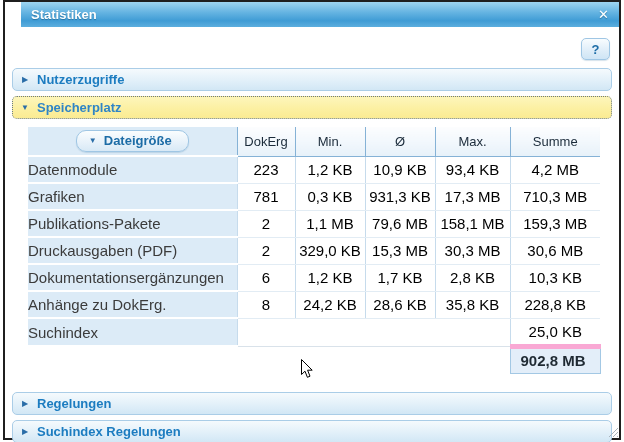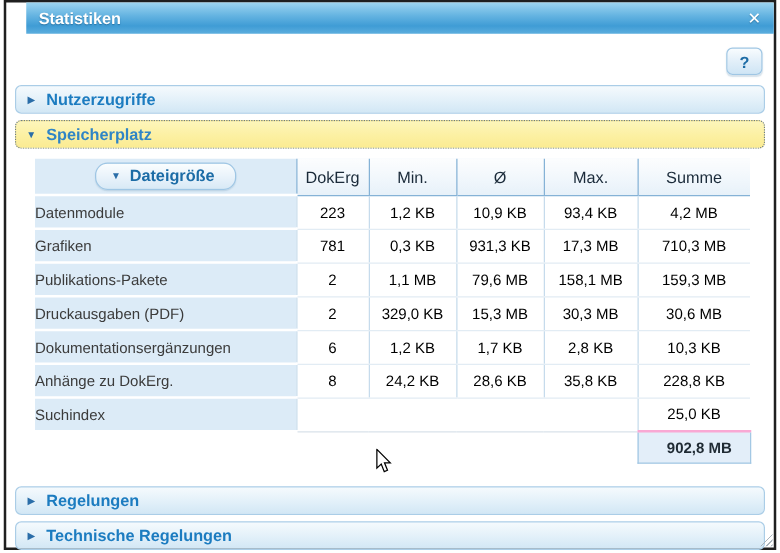--- a/index.html
+++ b/index.html
@@ -76,33 +76,33 @@
   }
   .filter-btn{
     display:inline-flex;align-items:center;gap:7px;
     border:1px solid #9fc6e4;border-radius:10px;
     background:linear-gradient(180deg,#fafdfe 0%,#e8f2fa 55%,#d8e9f6 100%);
     color:#1c6ca6;font-weight:bold;font-size:13px;
     padding:2px 16px 3px 12px;
     box-shadow:0 1px 1px rgba(120,160,190,.3);
   }
   .filter-btn .tri{font-size:8px;color:#2a6da8;}
-  tbody td{height:25px;font-size:12px;}
+  tbody td{height:25px;font-size:15px;}
   td.rowlabel{
     background:#dcebf7;color:#3b3b3b;font-weight:bold;
     padding-left:8px;border-bottom:2px solid #fff;
   }
   td.num{
     background:#fff;color:#000000;text-align:center;padding-right:10px;
     border-left:1px solid #c6dbec;border-bottom:1px solid #e2ecf4;
   }
   tr.suchindex td.merged{
     background:#fff;border-left:1px solid #c6dbec;border-bottom:1px solid #d9e2ea;
   }
-  tr.suchindex td.num{border-bottom:2px solid #f9a8d4;margin-top:24px;}
+  tr.suchindex td.num{border-bottom:5px solid #f9a8d4;margin-top:24px;}
   tr.totalrow td{border:none;background:transparent;height:24px;}
   tr.totalrow td.totalcell{
     background:#e3eef9;border:1px solid #a3c8e4;
     color:#1f2a33;font-weight:bold;text-align:right;padding-right:14px;
   }
   
   .grip{
     position:absolute;right:1px;bottom:1px;width:10px;height:10px;
     background:
       linear-gradient(135deg,transparent 0 50%,#aab4bc 50% 56%,transparent 56% 72%,#aab4bc 72% 78%,transparent 78% 92%,#aab4bc 92% 98%,transparent 98%);
@@ -224,21 +224,21 @@
       </table>
     </div>
 
     <div class="acc">
       <span class="tri">▶</span>
       <span>Regelungen</span>
     </div>
 
     <div class="acc">
       <span class="tri">▶</span>
-      <span>Technische Regelungen</span>
+      <span>Suchindex Regelungen</span>
     </div>
 
   </div>
 
   <div class="grip"></div>
 </div>
 
 <div class="cursor">
   <svg width="14" height="20" viewBox="0 0 14 20">
     <polygon points="1.5,0.5 1.5,15.5 5,12.2 7.4,18.3 10,17.2 7.6,11.2 12.2,11.2" fill="#ffffff" stroke="#000000" stroke-width="1"></polygon>

